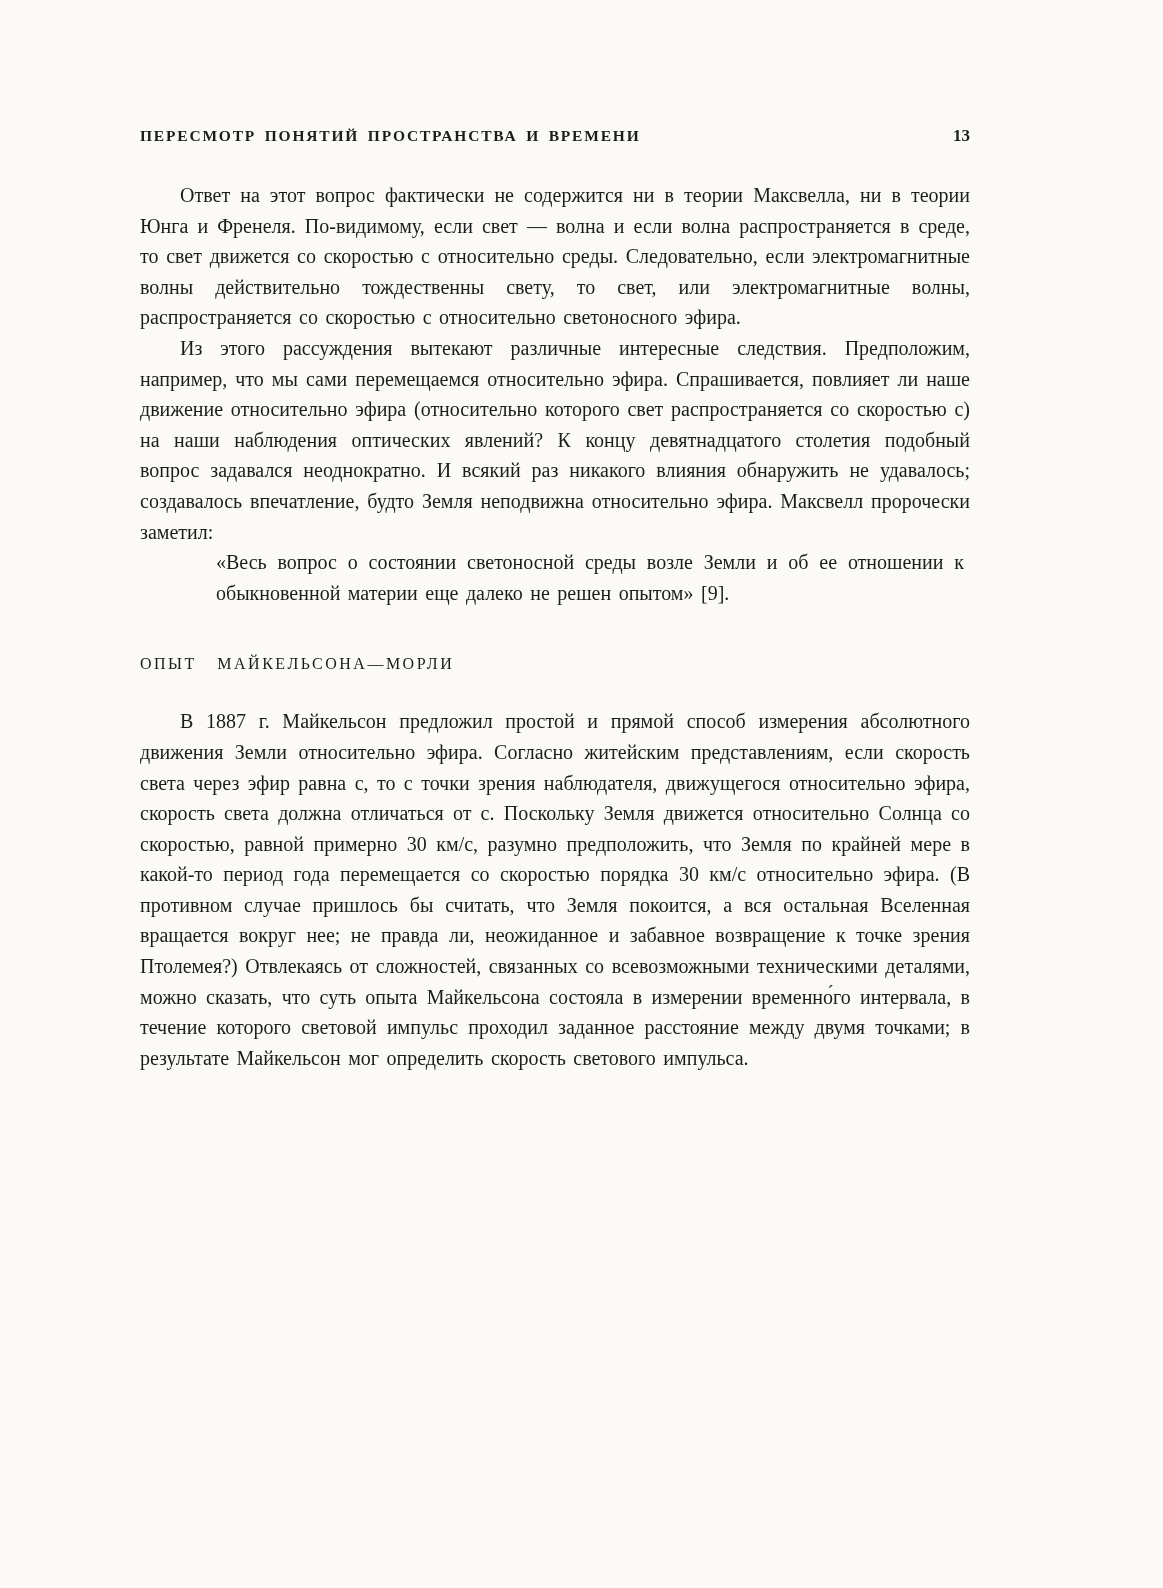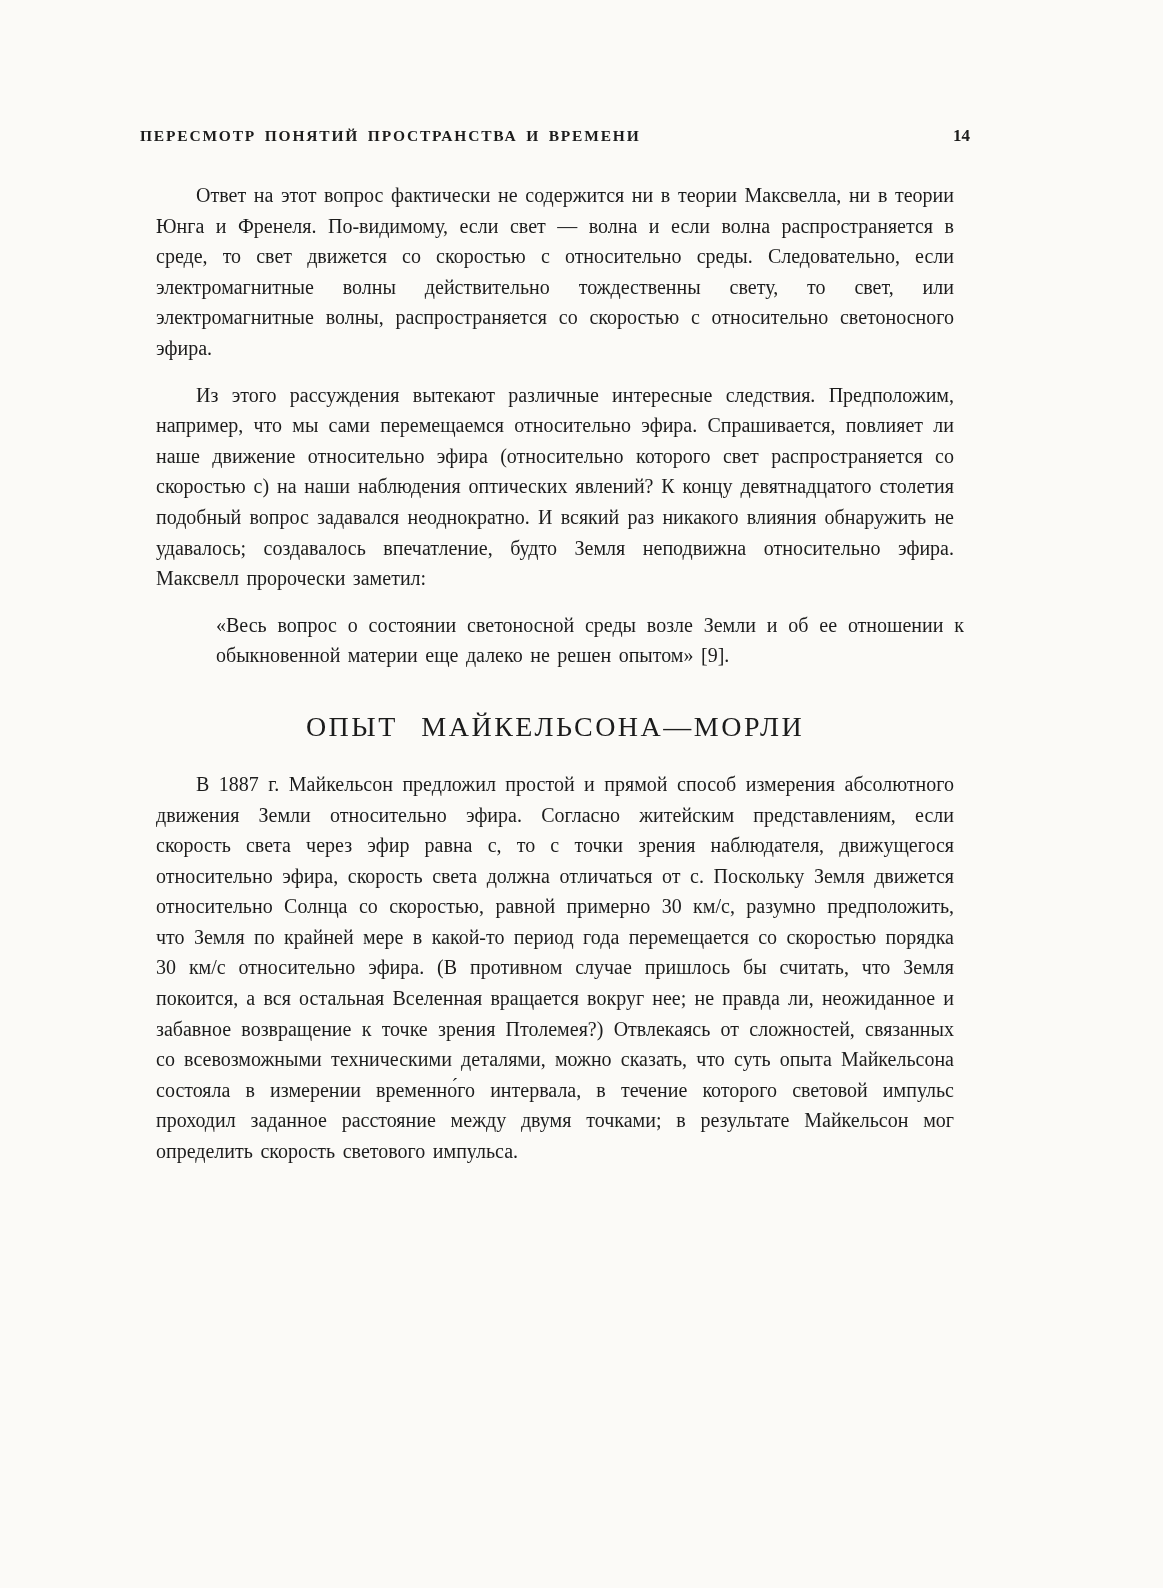--- a/index.html
+++ b/index.html
@@ -34,54 +34,54 @@
   .page-number {
     font-size: 17px;
     font-weight: 700;
   }
   .text-column {
     font-size: 20px;
     line-height: 30.6px;
     text-align: justify;
   }
   .para {
-    margin: 16px;
+    margin: 0;
     text-indent: 40px;
     word-spacing: 2.5px;
   }
   .quote {
     margin: 0 6px 8px 76px;
     padding: 0;
     text-indent: 0;
     word-spacing: 2.5px;
   }
   .chapter-number {
     margin-top: 58px;
     font-size: 58px;
     line-height: 60px;
     font-weight: 400;
   }
   .chapter-title {
     margin: 42px 0 28px 0;
-    font-size: 28px;
+    font-size: 16px;
     line-height: 28px;
     font-weight: 400;
     letter-spacing: 2.5px;
     word-spacing: 14px;
-    text-align: center;
+    text-align: left;
   }
 </style>
 </head>
 <body>
 
 <div class="page">
 
   <header class="running-head">
     <span class="head-title">ПЕРЕСМОТР ПОНЯТИЙ ПРОСТРАНСТВА И ВРЕМЕНИ</span>
-    <span class="page-number">14</span>
+    <span class="page-number">13</span>
   </header>
 
   <main class="text-column">
 
     <p class="para">Ответ на этот вопрос фактически не содержится ни в теории Максвелла, ни в теории Юнга и Френеля. По-видимому, если свет — волна и если волна распространяется в среде, то свет движется со скоростью с относительно среды. Следовательно, если электромагнитные волны действительно тождественны свету, то свет, или электромагнитные волны, распространяется со скоростью с относительно светоносного эфира.</p>
 
     <p class="para">Из этого рассуждения вытекают различные интересные следствия. Предположим, например, что мы сами перемещаемся относительно эфира. Спрашивается, повлияет ли наше движение относительно эфира (относительно которого свет распространяется со скоростью с) на наши наблюдения оптических явлений? К концу девятнадцатого столетия подобный вопрос задавался неоднократно. И всякий раз никакого влияния обнаружить не удавалось; создавалось впечатление, будто Земля неподвижна относительно эфира. Максвелл пророчески заметил:</p>
 
     <blockquote class="quote">«Весь вопрос о состоянии светоносной среды возле Земли и об ее отношении к обыкновенной материи еще далеко не решен опытом» [9].</blockquote>
 

